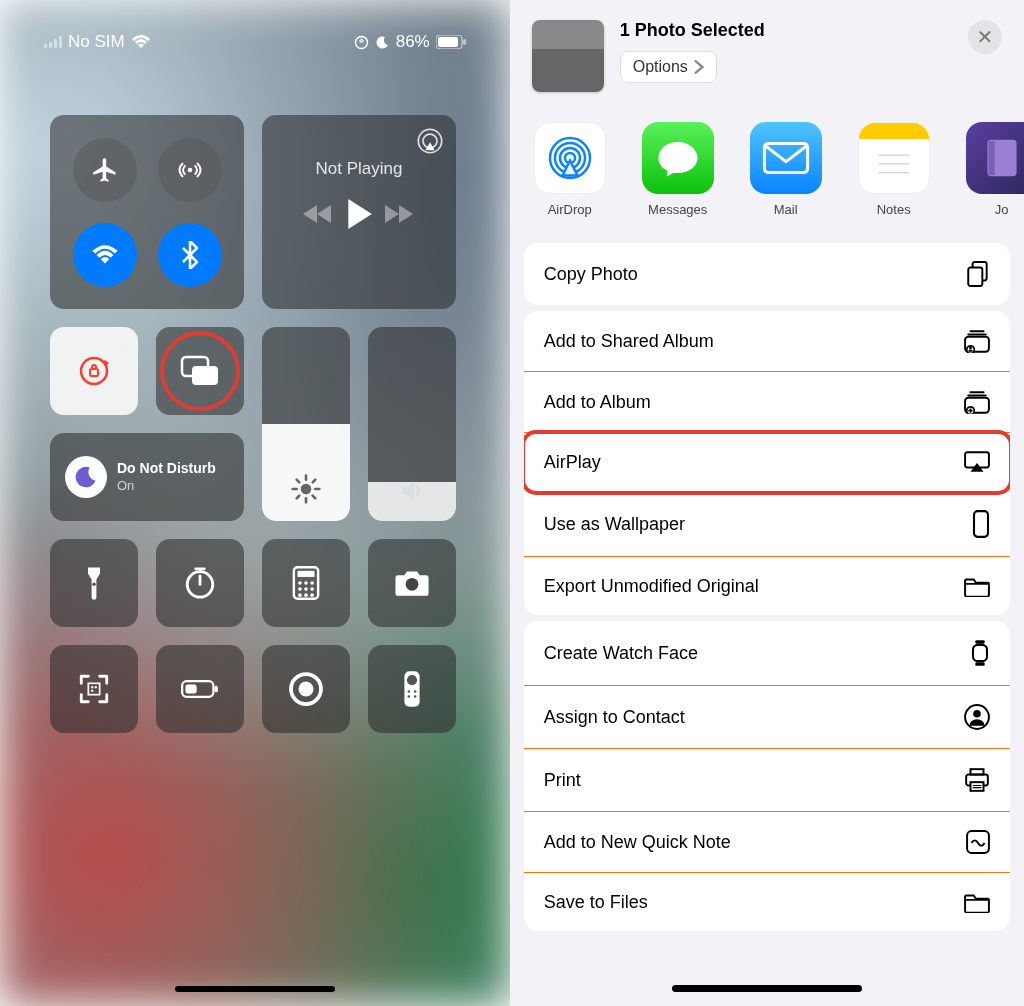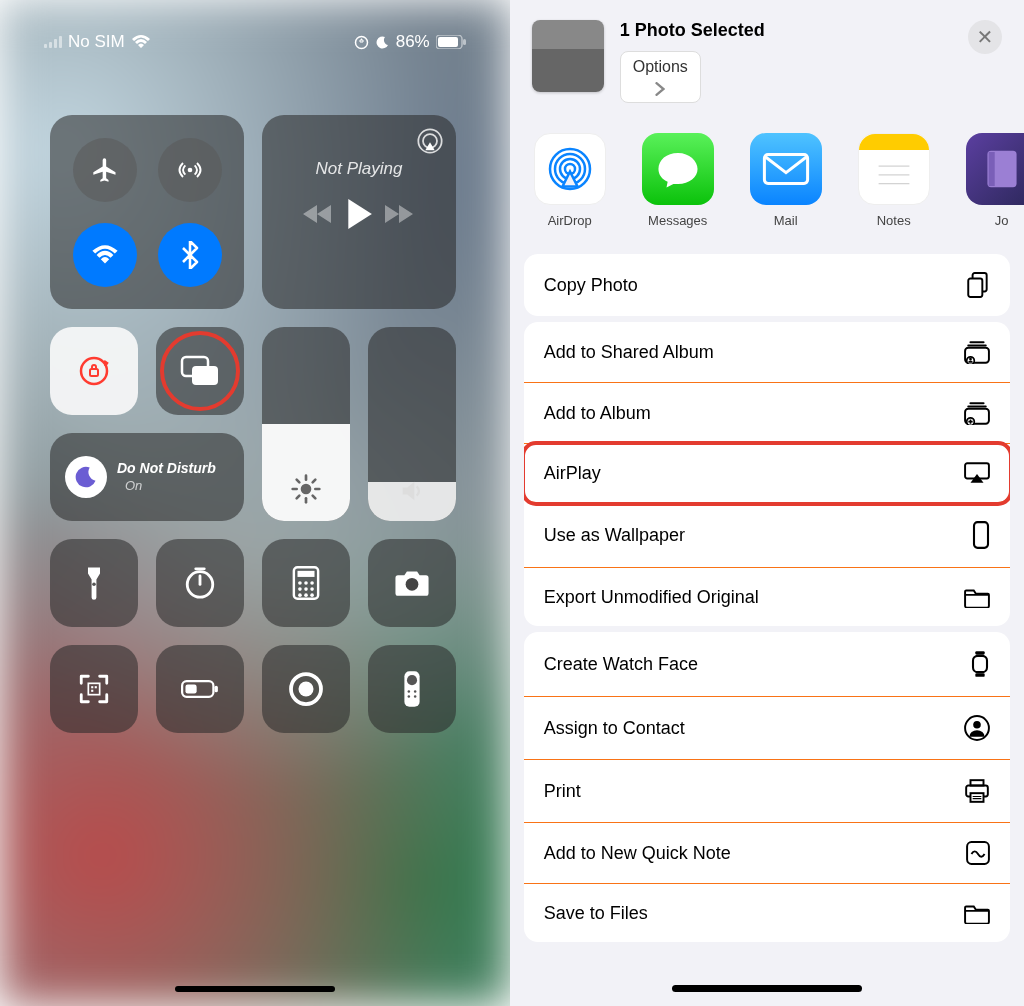--- a/index.html
+++ b/index.html
@@ -31,21 +31,21 @@
     position: absolute; top: 32px; left: 0; right: 0;
     display: flex; justify-content: space-between;
     padding: 0 44px; color: #fff; font-size: 17px; font-weight: 500;
   }
   .status-left, .status-right { display:flex; align-items:center; gap:6px; }
   .cc-grid {
     position: absolute; top: 115px; left: 50px; right: 50px;
     display: grid; grid-template-columns: repeat(4, 88px);
     grid-auto-rows: 88px; gap: 18px;
   }
-  .tile { background: rgba(40,40,40,0.55); border-radius: 22px; position:relative;font-style:italic; }
+  .tile { background: rgba(40,40,40,0.55); border-radius: 14px; position:relative; }
   .tile.light { background: rgba(250,250,250,0.9); }
   .tile.span2x2 { grid-column: span 2; grid-row: span 2; }
   .tile.span2x1 { grid-column: span 2; padding-left: 15px; }
   .tile.span1x2 { grid-row: span 2; }
   .circle-btn {
     width: 64px; height: 64px; border-radius: 50%;
     display:flex; align-items:center; justify-content:center;
     color: #fff;
   }
   .circle-dark { background: rgba(90,90,90,0.55); }
@@ -57,21 +57,21 @@
   }
   .mediapanel { display:flex; flex-direction:column; padding:16px 14px; color:#fff; }
   .mediapanel .airplay-corner { position:absolute; top:12px; right:12px; }
   .mediapanel .title { text-align:center; margin-top:28px; font-size:17px; opacity:0.85;}
   .media-controls { display:flex; justify-content:space-around; align-items:center; margin-top:20px; padding:0 20px;}
   .mirror-highlight { position:absolute; inset:4px; border:4px solid #e33b2f; border-radius:50%; }
 
   .dnd-row { display:flex; align-items:center; gap:10px; padding:10px 12px; color:#fff; }
   .dnd-moon { width:42px;height:42px;border-radius:50%;background:#fff;display:flex;align-items:center;justify-content:center; }
   .dnd-text .t1 { font-size:14px; font-weight:600; line-height:1.1;}
-  .dnd-text .t2 { font-size:13px; opacity:0.7; margin-top:2px;margin-left:8px;}
+  .dnd-text .t2 { font-size:13px; opacity:0.7; margin-top:2px;}
 
   .brightness, .volume { position:relative; overflow:hidden; display:flex; align-items:flex-end; justify-content:center; }
   .brightness .fill { position:absolute; bottom:0; left:0; right:0; height:50%; background:rgba(255,255,255,0.95);}
   .volume .fill { position:absolute; bottom:0; left:0; right:0; height:20%; background:rgba(255,255,255,0.85);}
   .slider-icon { position:relative; z-index:2; margin-bottom:16px; }
 
   .util-tile { display:flex; align-items:center; justify-content:center; color:#fff; }
 
   .home-indicator {
     position:absolute; bottom:14px; left:50%; transform:translateX(-50%);
@@ -82,21 +82,21 @@
   .sheet { position:absolute; inset:0; background:#f2f2f7; }
   .sheet-header {
     display:flex; align-items:flex-start; padding:20px 22px 16px; gap:16px;
   }
   .thumb { width:72px; height:72px; border-radius:8px; background:linear-gradient(#888 0 40%, #666 40% 100%); box-shadow:0 1px 3px rgba(0,0,0,0.2);}
   .header-meta { flex:1; }
   .header-title { font-size:18px; font-weight:600; color:#000; }
   .options-pill {
     margin-top:10px; display:inline-flex; align-items:center; gap:6px;
     background:#fff; border:1px solid #ddd; border-radius:8px;
-    padding:6px 12px; font-size:16px; color:#333;flex-direction:column;
+    padding:6px 12px; font-size:16px; color:#333;
   }
   .close-btn {
     width:34px;height:34px;border-radius:50%;background:#e4e4e7;
     display:flex;align-items:center;justify-content:center;color:#777;
     font-size:20px; font-weight:300;
   }
   .apps-row {
     display:flex; gap:28px; padding:14px 20px 20px; overflow:hidden;
   }
   .app { display:flex; flex-direction:column; align-items:center; width:80px; flex-shrink:0;}

